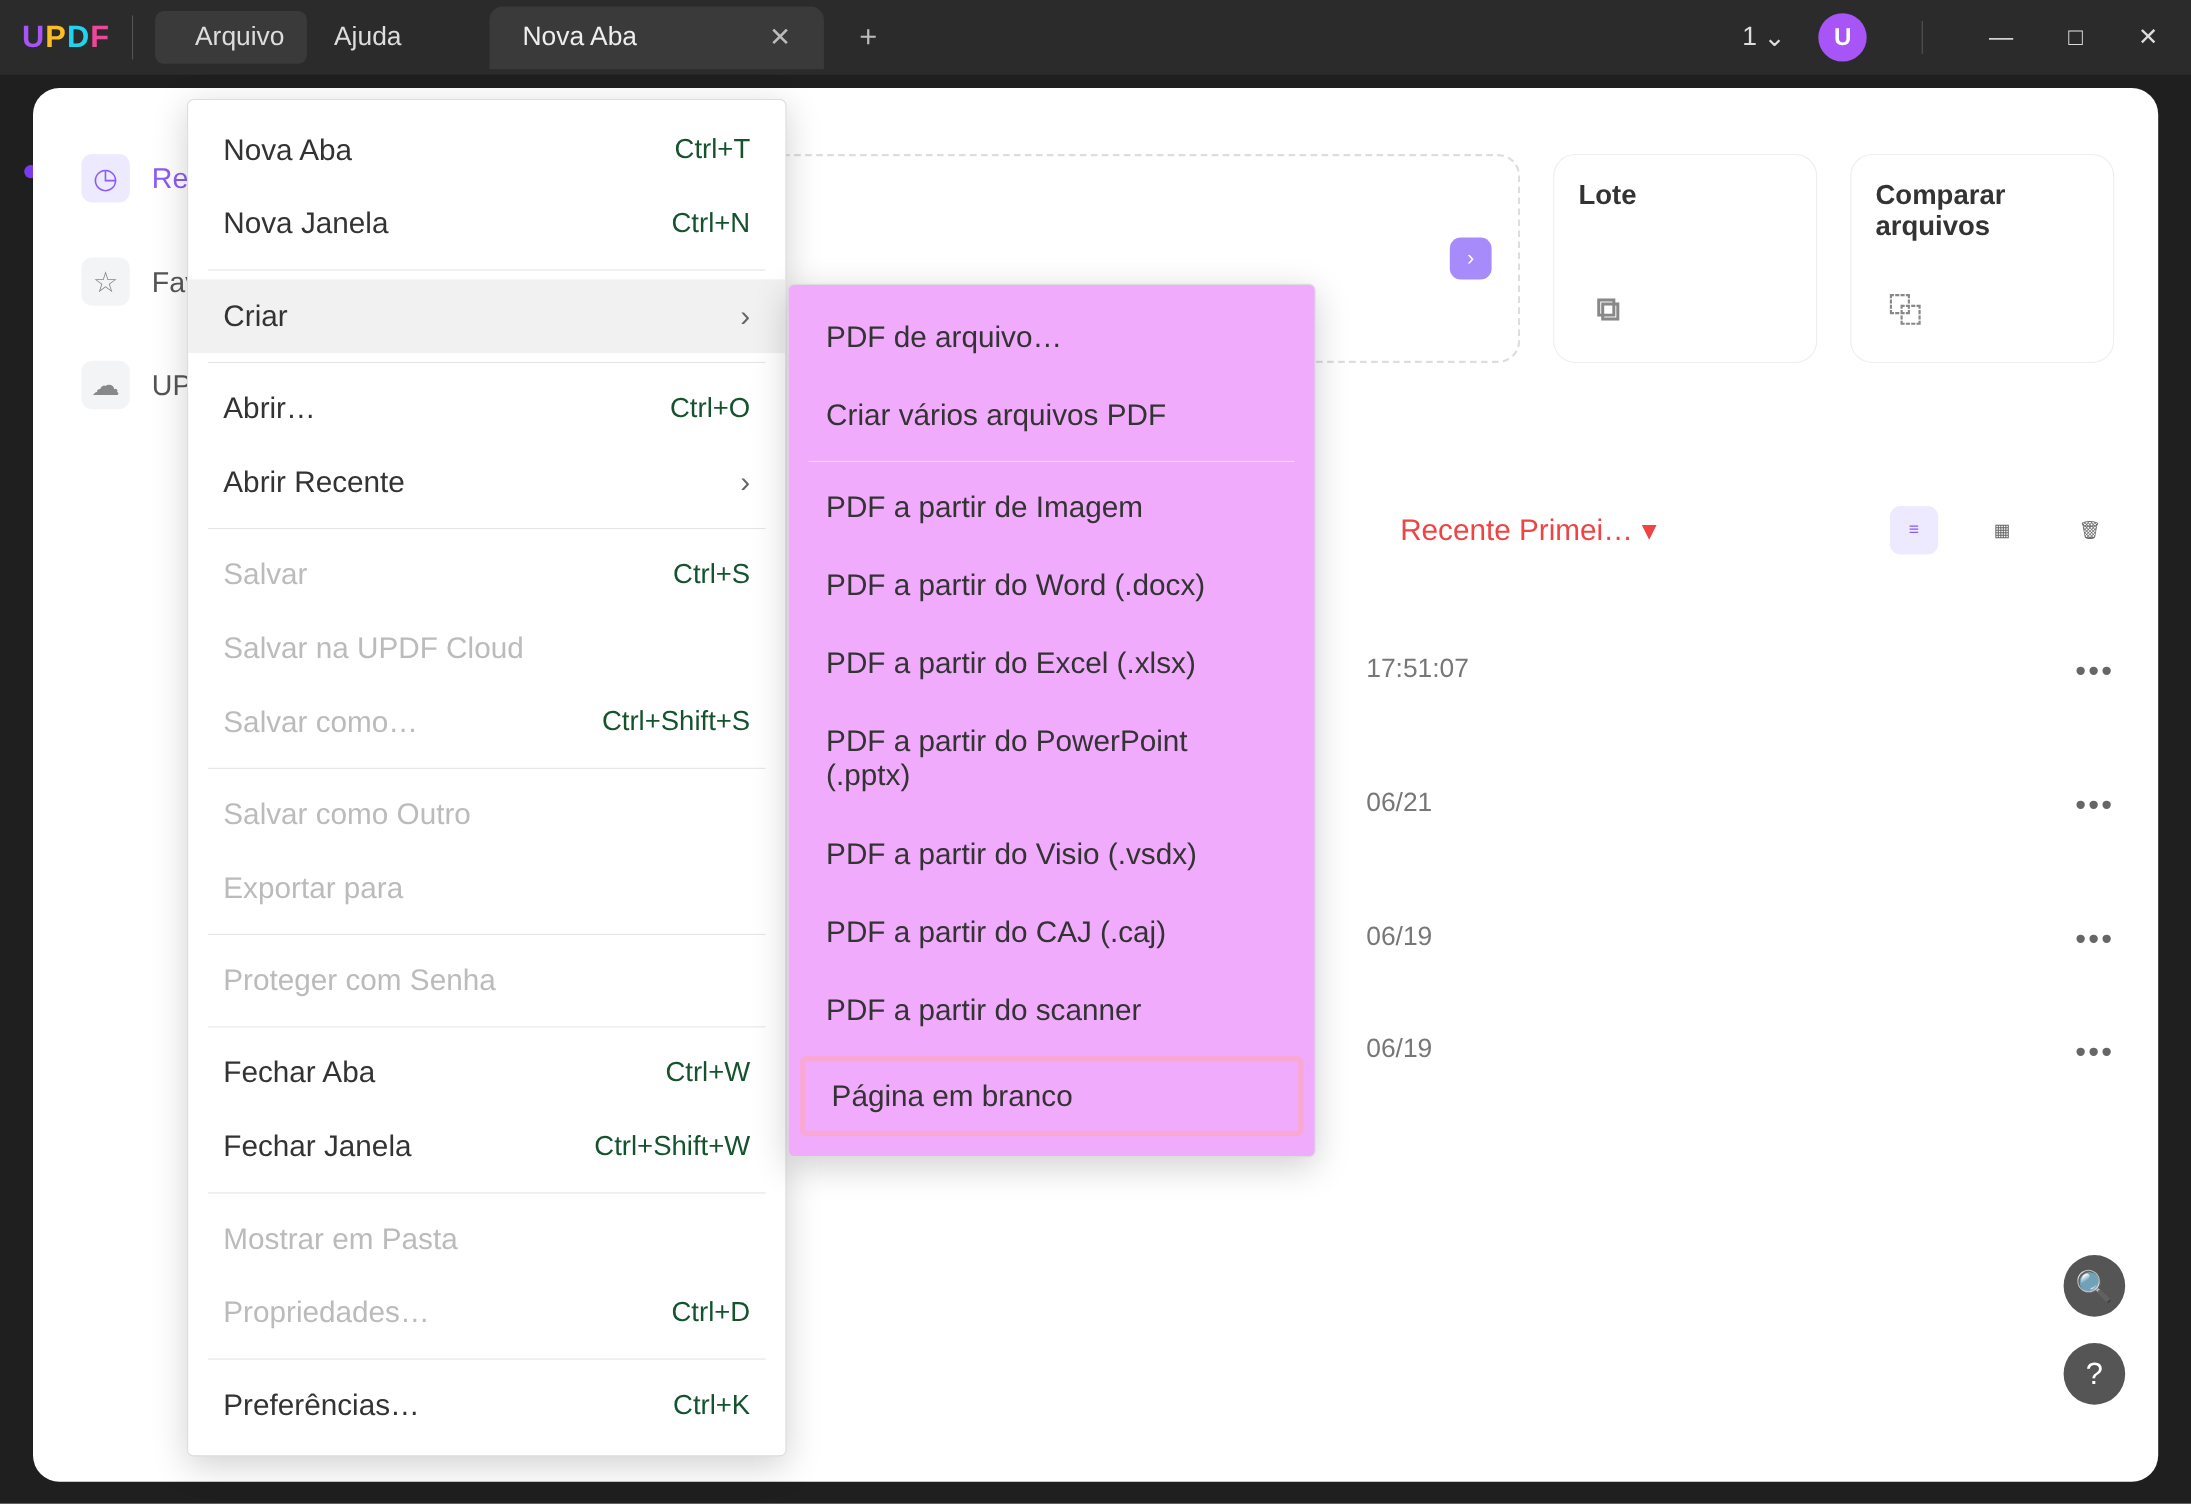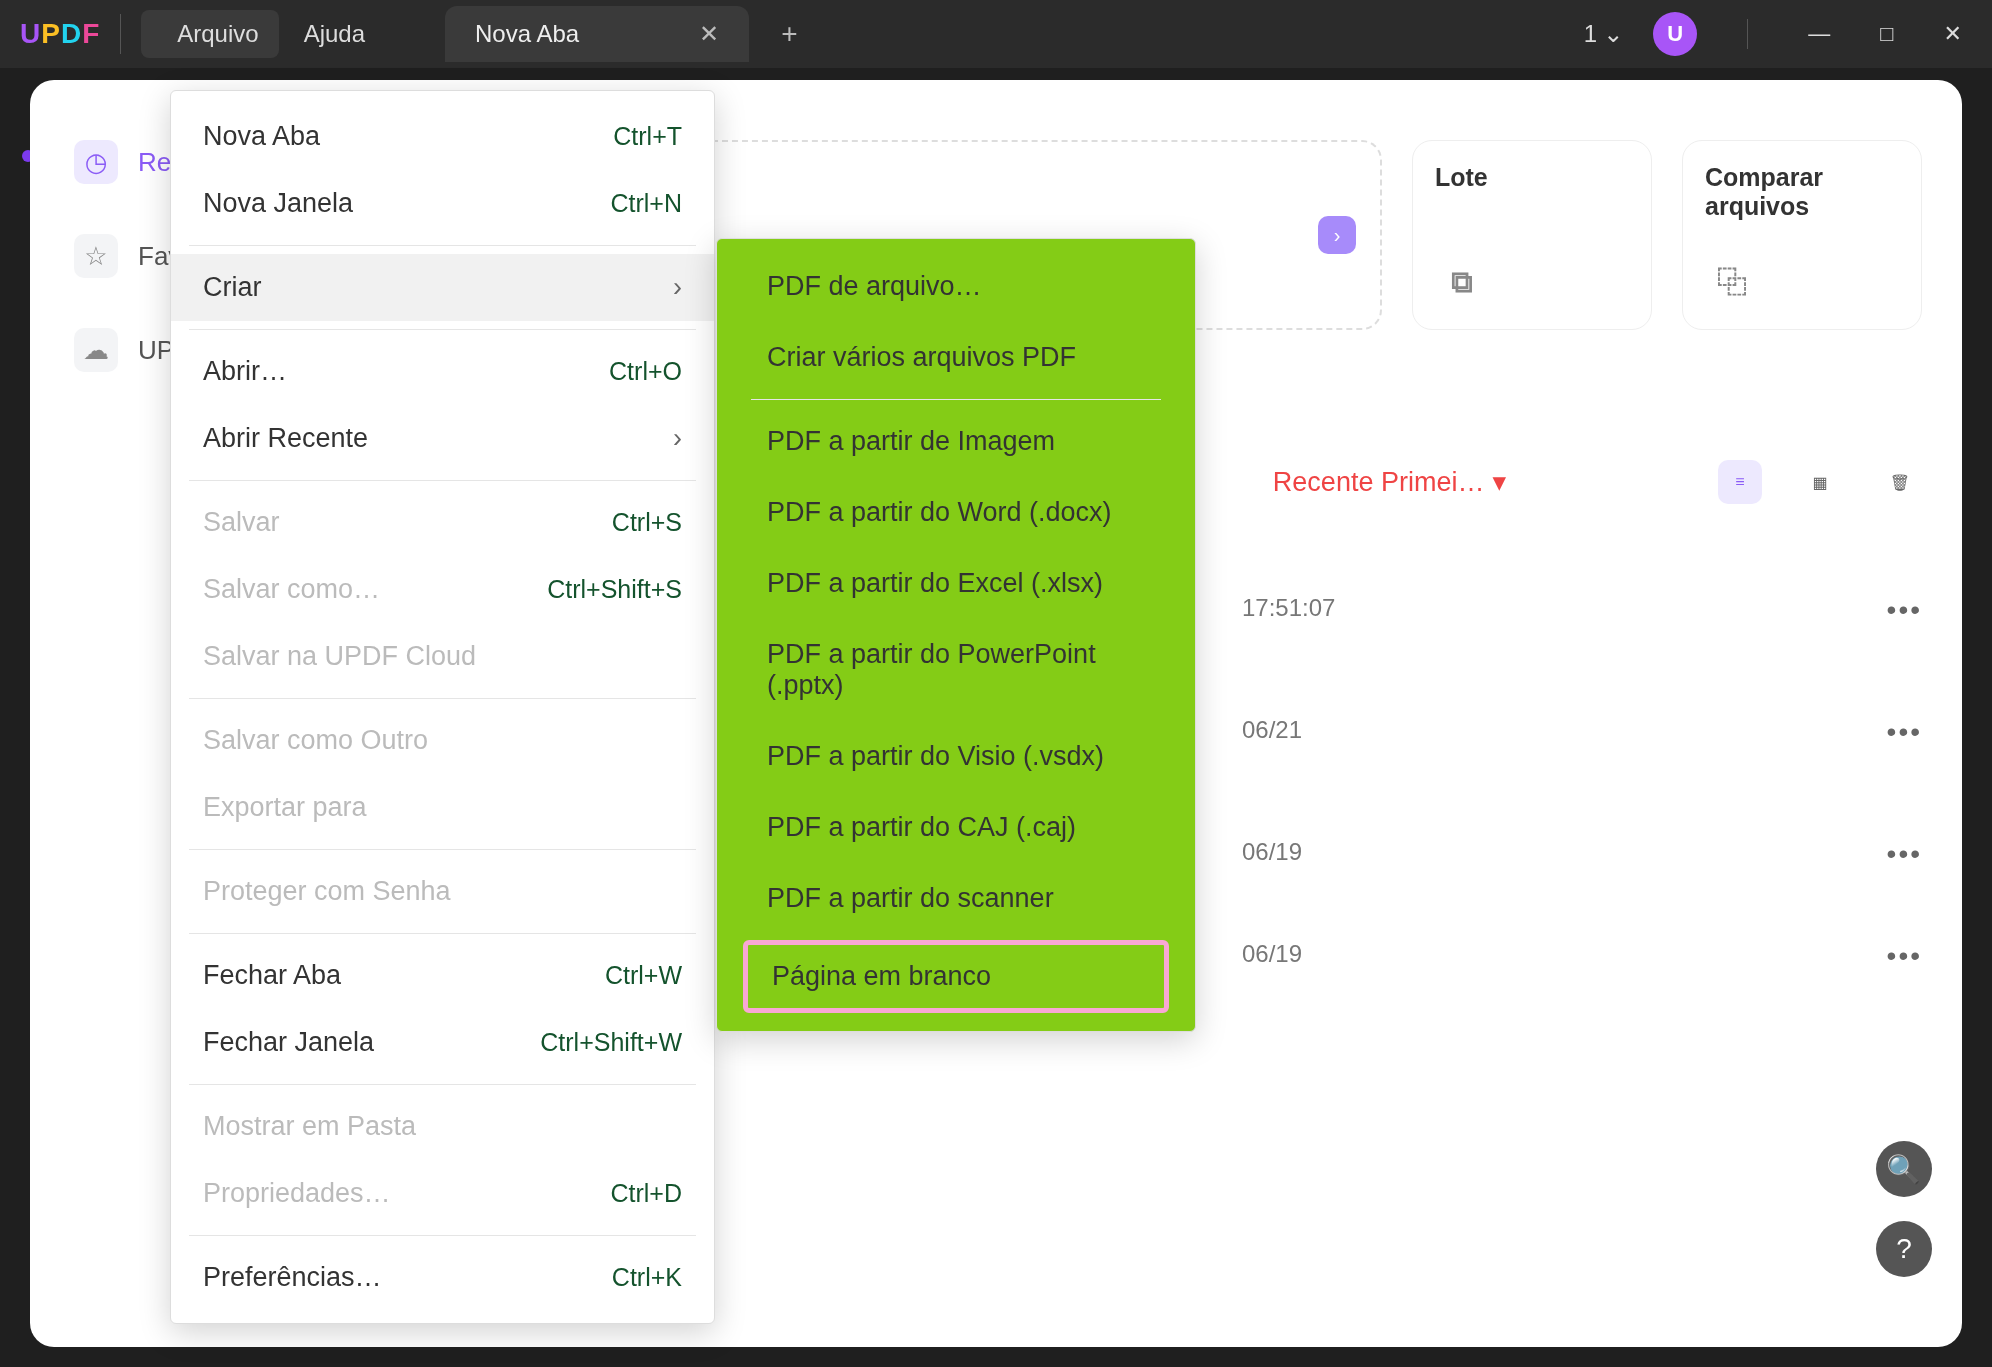--- a/index.html
+++ b/index.html
@@ -52,21 +52,21 @@
 .file-time-col { display:flex; justify-content:flex-end; align-items:flex-start; gap:380px;}
 
 .dropdown { position:absolute; top:90px; left:170px; width:545px; background:#fff; border:1px solid #ddd; border-radius:6px; box-shadow:0 8px 32px rgba(0,0,0,.18); padding:12px 0; z-index:100;}
 .dd-item { display:flex; justify-content:space-between; align-items:center; padding:18px 32px; font-size:27px; color:#333; cursor:pointer;}
 .dd-item.hover { background:#f1f1f1;}
 .dd-item.disabled { color:#bbb; cursor:default;text-align:center;}
 .dd-shortcut { color:#14532d; font-size:25px;}
 .dd-sep { height:1px; background:#e5e5e5; margin:8px 18px;}
 .dd-arrow { color:#666;}
 
-.submenu { position:absolute; top:238px; left:716px; width:480px; background:#84cc16; border:1px solid #ddd; border-radius:6px; box-shadow:0 8px 32px rgba(0,0,0,.18); padding:12px 16px; z-index:101;}
+.submenu { position:absolute; top:258px; left:716px; width:480px; background:#f0abfc; border:1px solid #ddd; border-radius:6px; box-shadow:0 8px 32px rgba(0,0,0,.18); padding:12px 0; z-index:101;}
 .sm-item { padding:20px 34px; font-size:27px; color:#333; cursor:pointer;}
 .sm-item.highlight { border:5px solid #f9a8d4; border-radius:6px; margin:6px 10px; padding:16px 24px;}
 .sm-sep { height:1px; background:#e5e5e5; margin:6px 18px;}
 
 .float-btn { position:absolute; right:30px; width:56px; height:56px; border-radius:50%; background:#555; color:#fff; display:flex; align-items:center; justify-content:center; font-size:28px; cursor:pointer;}
 .float-search { bottom:150px;}
 .float-help { bottom:70px;}
 
 .blue-dot { position:absolute; left:22px; top:150px; width:12px; height:12px; border-radius:50%; background:#7c3aed;}
 
@@ -203,25 +203,25 @@
   <div class="dd-item">
       <span>Abrir Recente</span>
       <span class="dd-arrow">›</span>
     </div>
   <div class="dd-sep"></div>
   <div class="dd-item disabled">
       <span>Salvar</span>
       <span class="dd-shortcut">Ctrl+S</span>
     </div>
   <div class="dd-item disabled">
+      <span>Salvar na UPDF Cloud</span>
+    </div>
+  <div class="dd-item disabled">
       <span>Salvar como…</span>
       <span class="dd-shortcut">Ctrl+Shift+S</span>
-    </div>
-  <div class="dd-item disabled">
-      <span>Salvar na UPDF Cloud</span>
     </div>
   <div class="dd-sep"></div>
   <div class="dd-item disabled">
       <span>Salvar como Outro</span>
     </div>
   <div class="dd-item disabled">
       <span>Exportar para</span>
     </div>
   <div class="dd-sep"></div>
   <div class="dd-item disabled">

